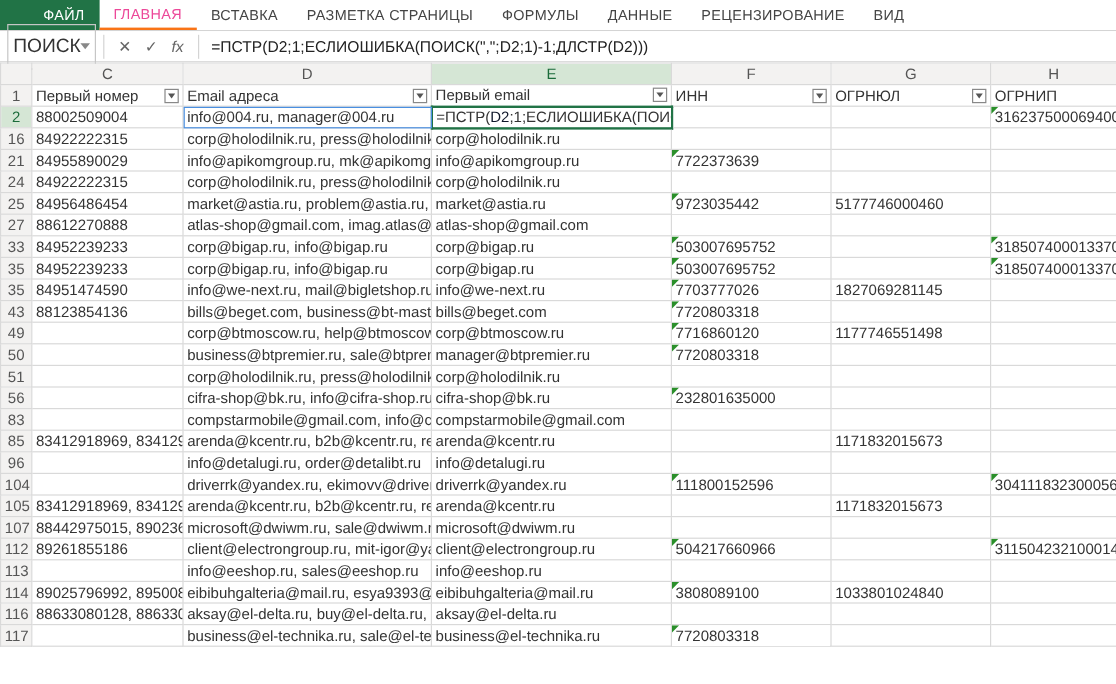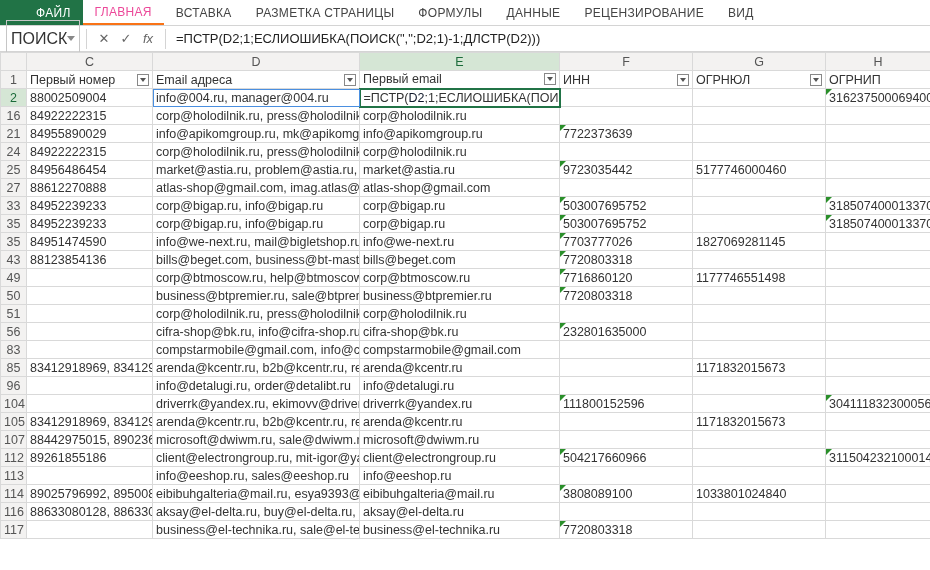--- a/index.html
+++ b/index.html
@@ -230,21 +230,21 @@
           <td>corp@btmoscow.ru, help@btmoscow.ru</td>
           <td>corp@btmoscow.ru</td>
           <td class="trimark">7716860120</td>
           <td>1177746551498</td>
           <td></td>
         </tr>
         <tr>
           <td class="rowhdr">50</td>
           <td></td>
           <td>business@btpremier.ru, sale@btpremier</td>
-          <td>business@btpremier.ru</td>
+          <td>manager@btpremier.ru</td>
           <td class="trimark">7720803318</td>
           <td></td>
           <td></td>
         </tr>
         <tr>
           <td class="rowhdr">51</td>
           <td></td>
           <td>corp@holodilnik.ru, press@holodilnik.ru</td>
           <td>corp@holodilnik.ru</td>
           <td></td>

